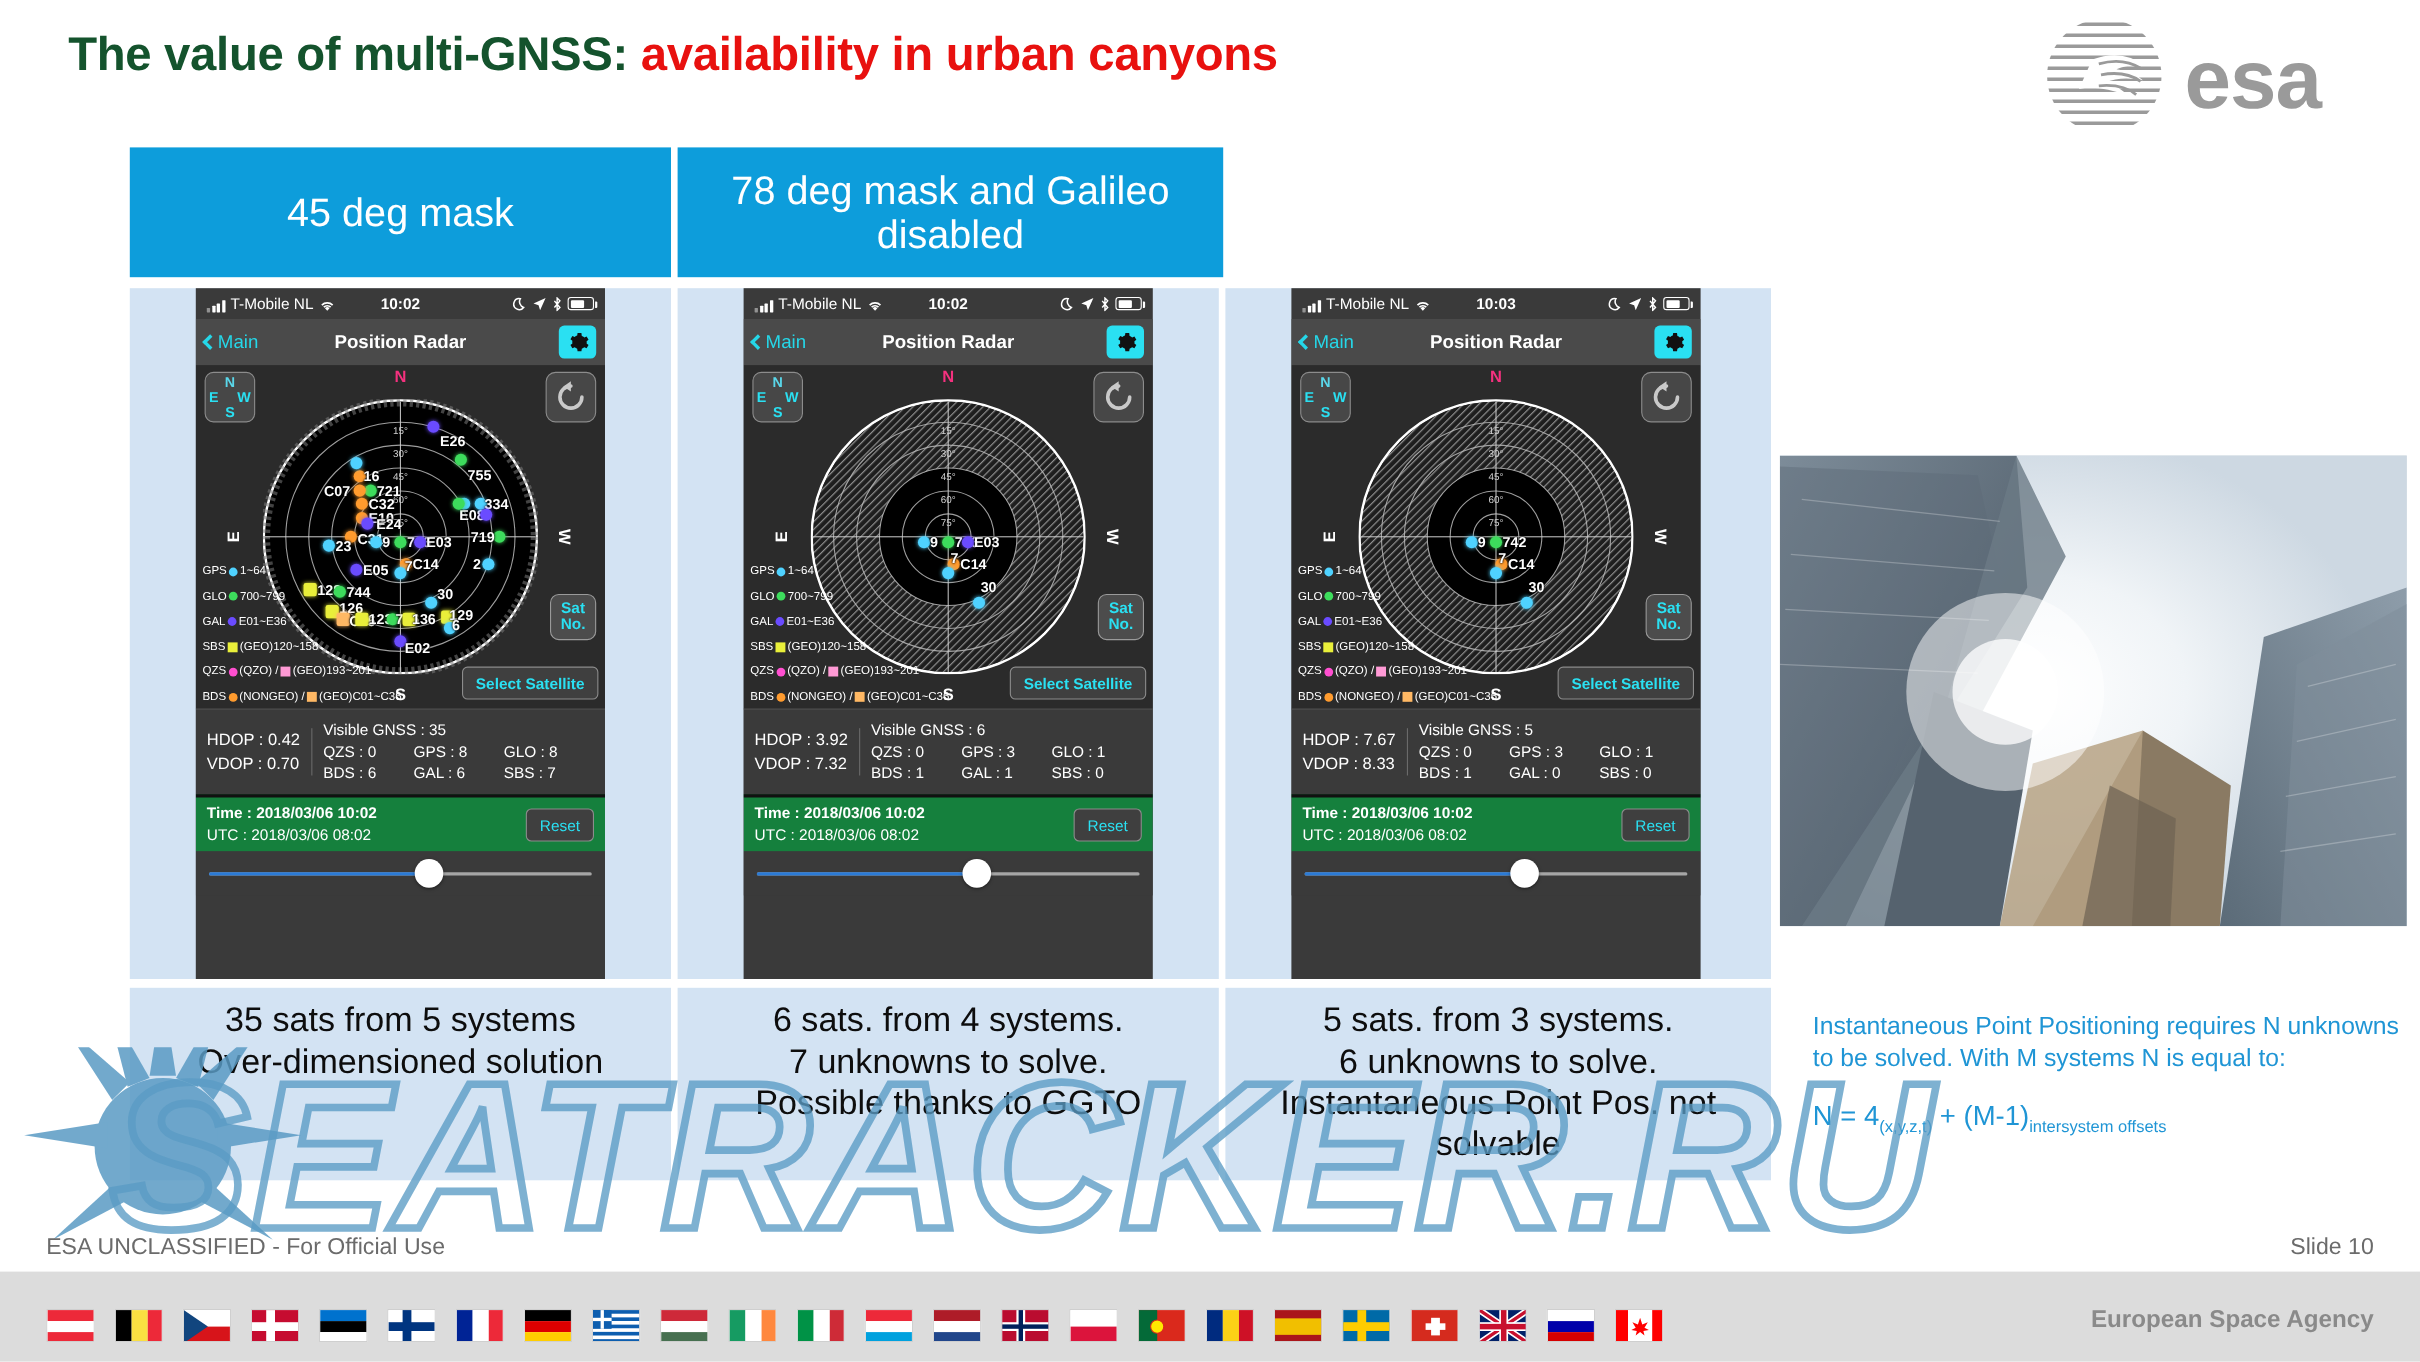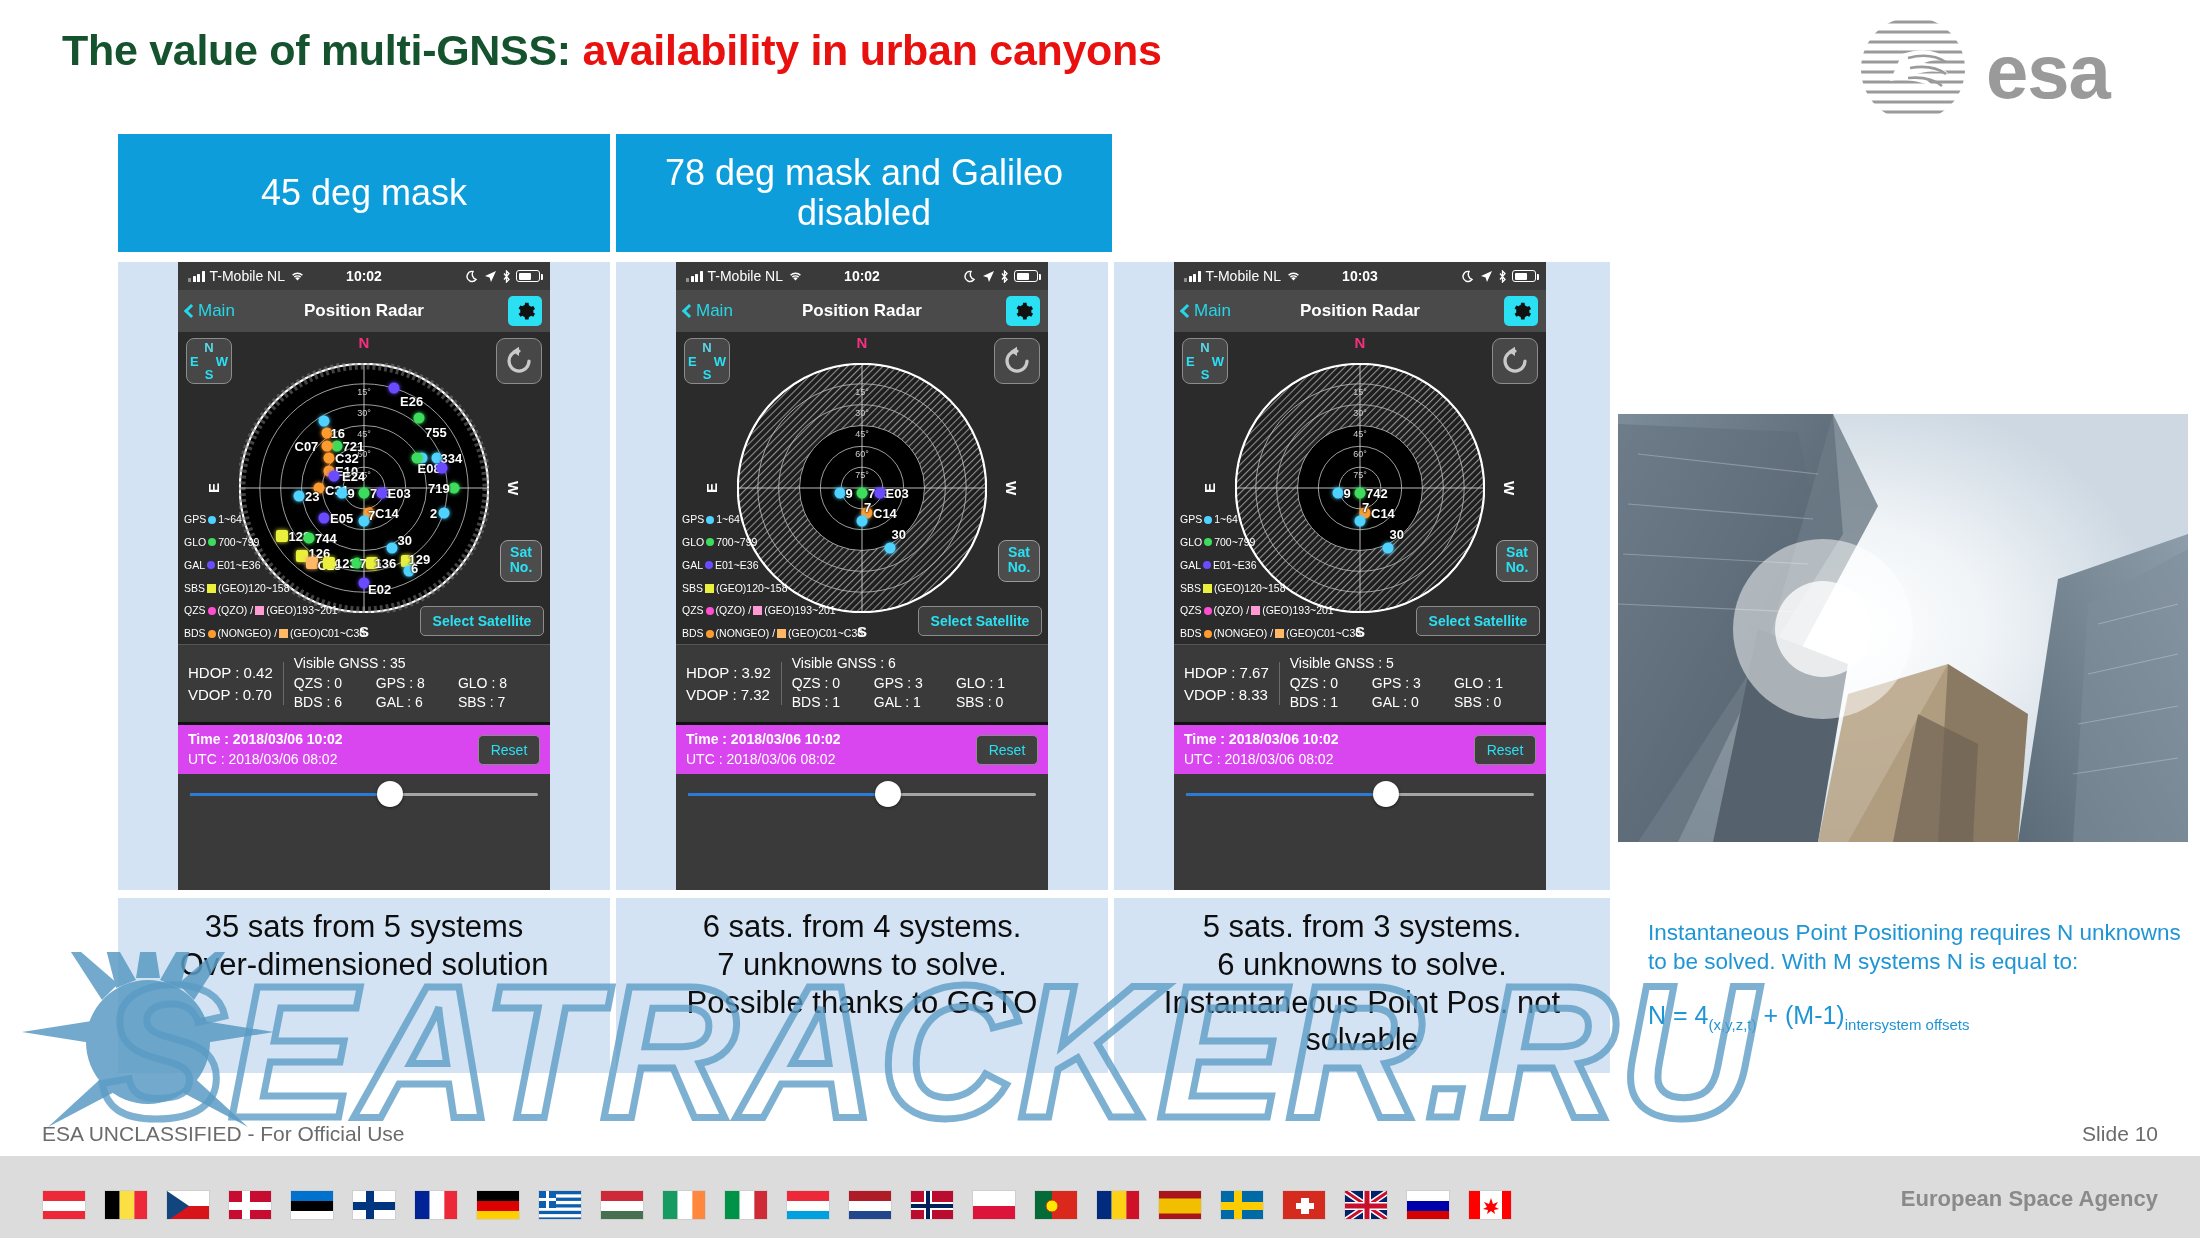--- a/index.html
+++ b/index.html
@@ -34,21 +34,21 @@
   
   .panels { position: absolute; left: 118px; top: 262px; display: flex; gap: 6px; }
   .panel-wrap { width: 492px; background: #d3e3f3; padding: 0 60px 0 60px; }
   .panel-wrap.c3 { width: 496px; }
   .phone { width: 372px; height: 628px; background: #3a3a3a; position: relative;
            overflow: hidden; font-size: 11px; color: #fff; }
 
   
   .statusbar { height: 28px; display: flex; align-items: center; padding: 0 10px;
                color: #ffffff; font-size: 14px; position: relative; }
-  .sb-left { display: flex; align-items: center; gap: 5px; }
+  .sb-left { display: flex; align-items: flex-end; gap: 5px; }
   .sb-time { position: absolute; left: 0; right: 0; text-align: center;
              font-size: 14px; font-weight: bold; }
   .sb-right { margin-left: auto; display: flex; align-items: center; gap: 5px; z-index:2; }
   .bars { display: flex; align-items: flex-end; gap: 1.5px; height: 11px; }
   .bars i { width: 3px; background: #fff; display: block; border-radius: 0.5px; }
   .bars i:nth-child(1){height:4px;opacity:.45}
   .bars i:nth-child(2){height:6px}
   .bars i:nth-child(3){height:8px}
   .bars i:nth-child(4){height:11px}
   .battery { width: 24px; height: 12px; border: 1.5px solid #fff; border-radius: 3px;
@@ -113,21 +113,21 @@
             display:flex; align-items:center; justify-content:center; }
 
   
   .dop { height: 78px; background: #3a3a3a; display: flex; align-items: center;
          padding: 6px 10px; gap: 10px; border-top: 1px solid #555; }
   .dop-l { font-size: 15px; line-height: 1.45; padding-right: 10px;
            border-right: 1px solid #6a6a6a; }
   .dop-r { font-size: 14px; line-height: 1.4; flex: 1; }
   .dop-grid { display: grid; grid-template-columns: 1fr 1fr 1fr; }
 
-  .timebar { height: 52px; background: #d946ef; border-top: 3px solid #111;
+  .timebar { height: 52px; background: #15803d; border-top: 3px solid #111;
              display: flex; align-items: center; padding: 0 10px; }
   .tb-text { font-size: 14px; line-height: 1.42; }
   .tb-text b { font-weight: bold; }
   .reset { margin-left: auto; width: 62px; height: 30px; background: #3f3f3f;
            border: 1.5px solid #8c8c8c; border-radius: 5px; color: #2ae0f2;
            font-size: 14px; display:flex; align-items:center; justify-content:center; }
   .sliderbar { height: 40px; background: #3a3a3a; display:flex; align-items:center;
                padding: 0 12px; position: relative; }
   .track { height: 3px; width: 100%; background: #a5a5a5; border-radius:2px; position:relative;}
   .track i { position:absolute; left:0; top:0; bottom:0; width:57%; background:#2b7bd6;

